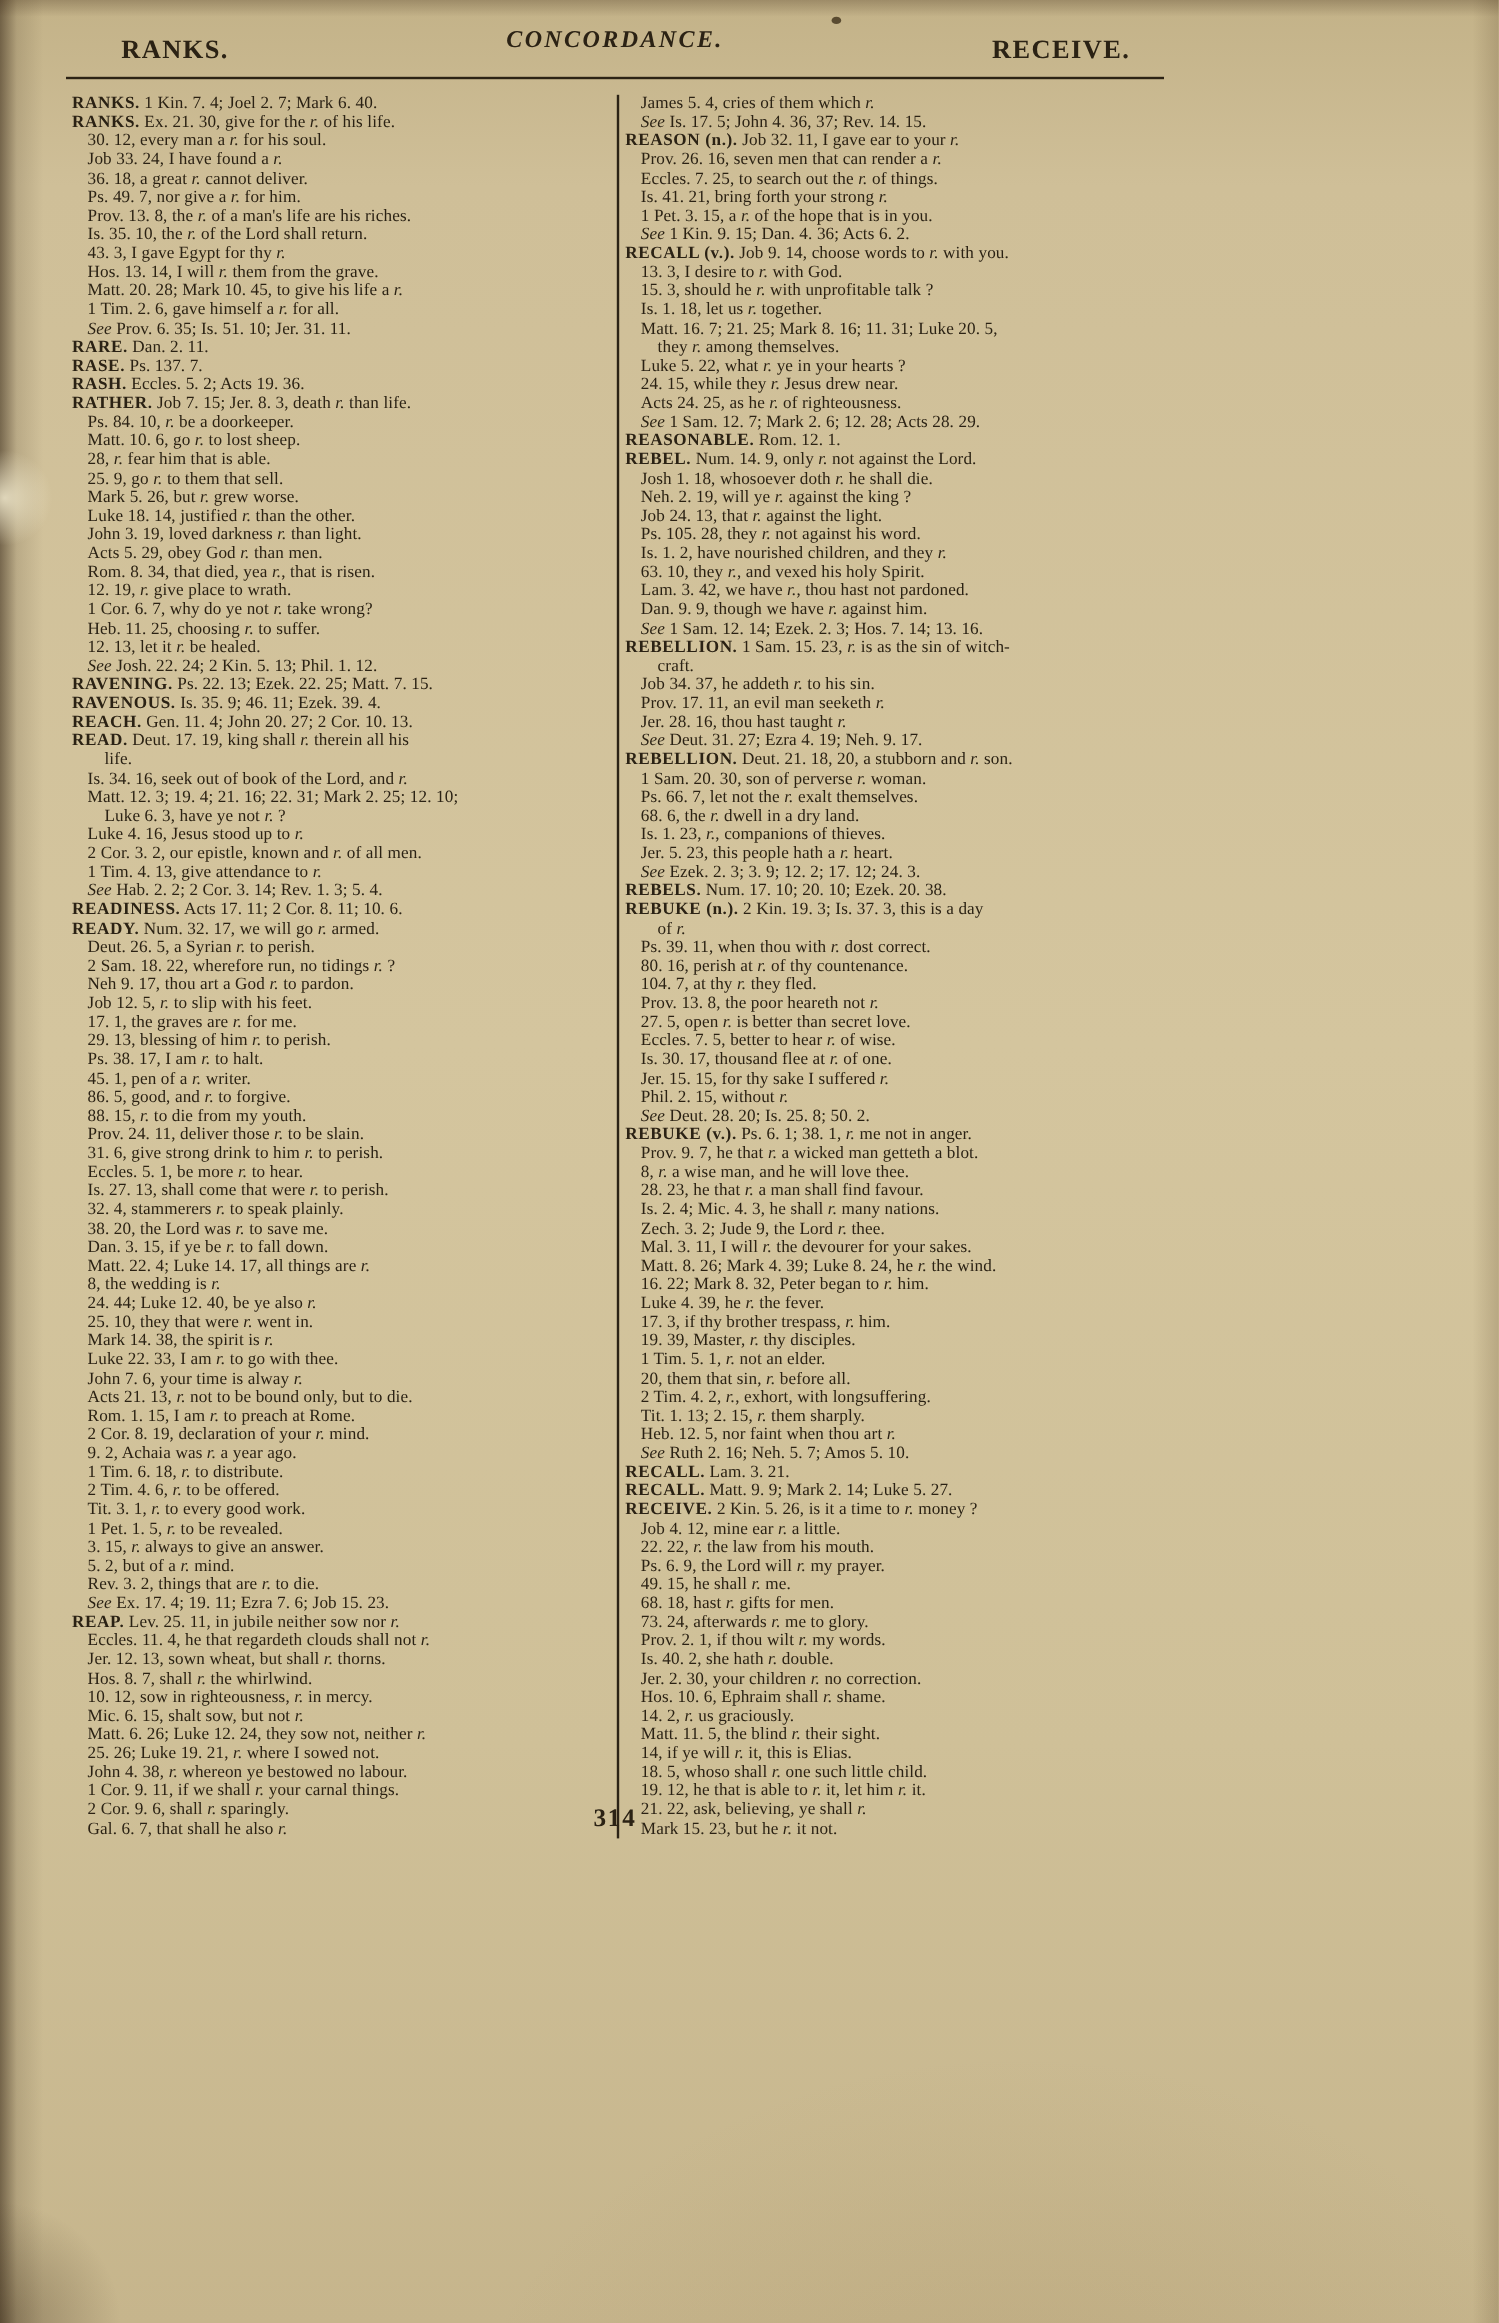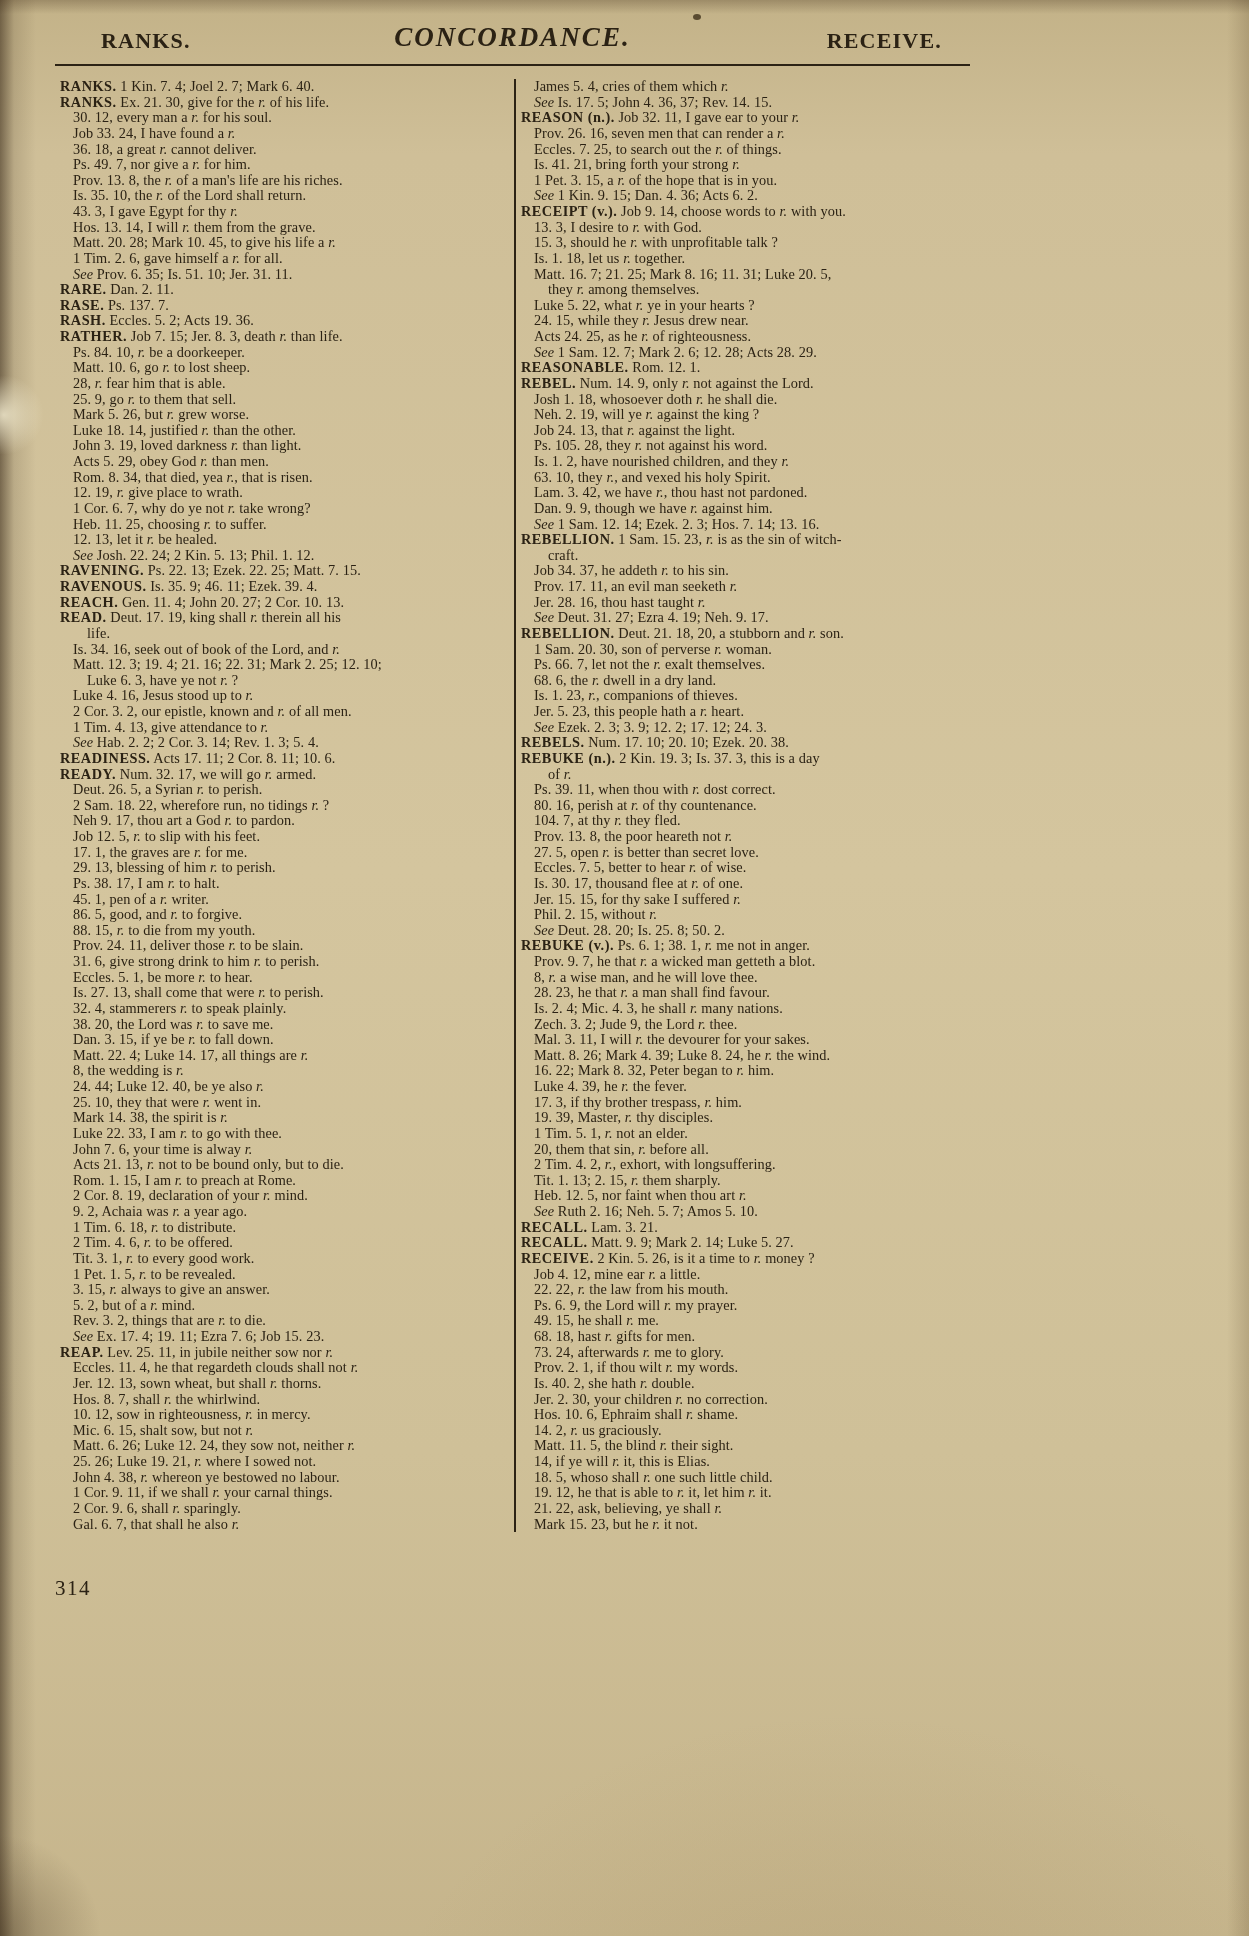--- a/index.html
+++ b/index.html
@@ -22,35 +22,35 @@
       linear-gradient(270deg, rgba(90,70,40,.22) 0, rgba(90,70,40,0) 22px),
       linear-gradient(180deg, #c3b288 0%, #cfbf98 8%, #d4c59e 45%, #cfc098 75%, #c6b58c 100%);
   }
   .speck {
     position: absolute; left: 693px; top: 14px;
     width: 8px; height: 6px; border-radius: 50%;
     background: #463821; opacity: .85;
   }
   .header { position: absolute; top: 22px; left: 55px; width: 915px; height: 36px; }
   .head-left  { position: absolute; left: 46px; top: 6px; font-weight: bold; font-size: 22px; letter-spacing: 1.2px; }
-  .head-center{ position: absolute; left: 0; right: 0; top: 0; text-align: center; font-weight: bold; font-style: italic; font-size: 27px; letter-spacing: 2px; }
+  .head-center{ position: absolute; left: 0; right: 0; top: 0; text-align: center; font-weight: bold; font-style: italic; font-size: 20px; letter-spacing: 2px; }
   .head-right { position: absolute; right: 28px; top: 6px; font-weight: bold; font-size: 22px; letter-spacing: 1.2px; }
   .header-rule { position: absolute; top: 64px; left: 55px; width: 915px; height: 2px; background: #2c2315; }
   .textblock { position: absolute; top: 79px; left: 60px; width: 912px; display: flex; align-items: flex-start; }
   .col { overflow: hidden; font-family: Liberation Serif, serif; }
   .col-left { width: 452px; flex: 0 0 452px; }
   .divider { width: 2px; background: #2c2315; margin: 0 5px 0 2px; align-self: stretch; }
   .col-right { flex: 1; }
   .line { white-space: nowrap; font-size: 14.3px; line-height: 15.62px; letter-spacing: .1px; }
   .line.i1 { padding-left: 13px; }
   .line.i2 { padding-left: 27px; }
   .line b.hw { font-weight: bold; letter-spacing: .5px; }
   .page-number {
-    position: absolute; top: 1576px; left: 55px; width: 915px;
-    text-align: left; font-size: 21px; font-weight: normal; letter-spacing: 1.5px;
+    position: absolute; top: 1503px; left: 55px; width: 915px;
+    text-align: center; font-size: 21px; font-weight: bold; letter-spacing: 1.5px;
   }
 </style>
 </head>
 <body>
 
 <div class="paper">
   <div class="speck"></div>
 
   <header class="header">
     <span class="head-left">RANKS.</span>
@@ -159,21 +159,21 @@
     <div class="divider"></div>
     <section class="col col-right">
         <div class="line i1">James 5. 4, cries of them which <i>r.</i></div>
         <div class="line i1"><i>See</i> Is. 17. 5; John 4. 36, 37; Rev. 14. 15.</div>
         <div class="line i0"><b class="hw">REASON (n.).</b> Job 32. 11, I gave ear to your <i>r.</i></div>
         <div class="line i1">Prov. 26. 16, seven men that can render a <i>r.</i></div>
         <div class="line i1">Eccles. 7. 25, to search out the <i>r.</i> of things.</div>
         <div class="line i1">Is. 41. 21, bring forth your strong <i>r.</i></div>
         <div class="line i1">1 Pet. 3. 15, a <i>r.</i> of the hope that is in you.</div>
         <div class="line i1"><i>See</i> 1 Kin. 9. 15; Dan. 4. 36; Acts 6. 2.</div>
-        <div class="line i0"><b class="hw">RECEIPT (v.).</b> Job 9. 14, choose words to <i>r.</i> with you.</div>
+        <div class="line i0"><b class="hw">RECALL (v.).</b> Job 9. 14, choose words to <i>r.</i> with you.</div>
         <div class="line i1">13. 3, I desire to <i>r.</i> with God.</div>
         <div class="line i1">15. 3, should he <i>r.</i> with unprofitable talk ?</div>
         <div class="line i1">Is. 1. 18, let us <i>r.</i> together.</div>
         <div class="line i1">Matt. 16. 7; 21. 25; Mark 8. 16; 11. 31; Luke 20. 5,</div>
         <div class="line i2">they <i>r.</i> among themselves.</div>
         <div class="line i1">Luke 5. 22, what <i>r.</i> ye in your hearts ?</div>
         <div class="line i1">24. 15, while they <i>r.</i> Jesus drew near.</div>
         <div class="line i1">Acts 24. 25, as he <i>r.</i> of righteousness.</div>
         <div class="line i1"><i>See</i> 1 Sam. 12. 7; Mark 2. 6; 12. 28; Acts 28. 29.</div>
         <div class="line i0"><b class="hw">REASONABLE.</b> Rom. 12. 1.</div>

